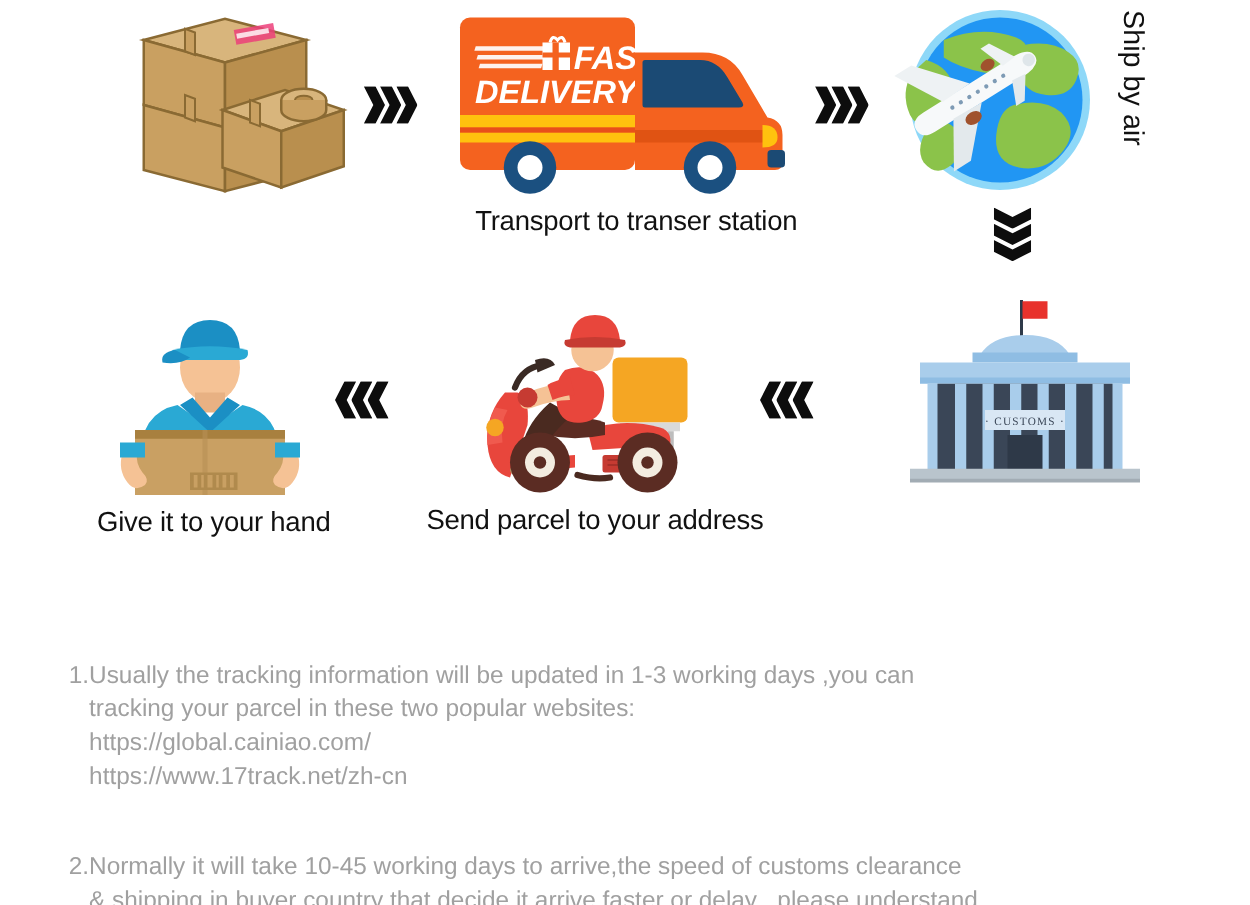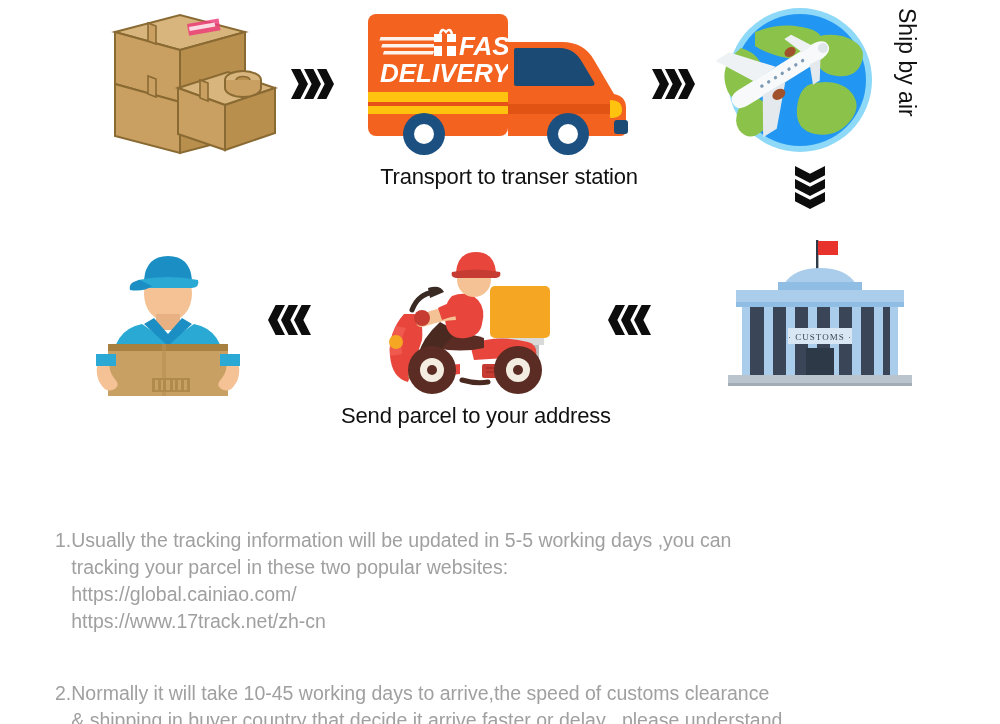--- a/index.html
+++ b/index.html
@@ -311,26 +311,27 @@
         <rect x="85" y="130" width="2" height="10"></rect>
         <rect x="90" y="130" width="3" height="10"></rect>
         <rect x="96" y="130" width="3" height="10"></rect>
       </g>
 
       <path d="M10,112 q-4,14 4,24 q6,8 14,2 q4,-4 -2,-10 q-6,-8 -4,-16 Z" fill="#f5c295"></path>
       <path d="M150,112 q4,14 -4,24 q-6,8 -14,2 q-4,-4 2,-10 q6,-8 4,-16 Z" fill="#f5c295"></path>
       <rect x="8" y="104" width="20" height="12" fill="#2aa9d4"></rect>
       <rect x="132" y="104" width="20" height="12" fill="#2aa9d4"></rect>
     </svg>
+    <div class="caption" style="left:-12px;top:155px;width:190px;">Give it to your hand</div>
   </div>
 
   <div class="notes" style="left:55px;top:500px;width:930px;">
     <div class="note-row" style="margin-bottom:18px;">
       <span class="note-num">1.</span>
-      <span class="note-body">Usually the tracking information will be updated in 5-5 working days ,you can
+      <span class="note-body">Usually the tracking information will be updated in 1-3 working days ,you can
 tracking your parcel in these two popular websites:
 https://global.cainiao.com/
 https://www.17track.net/zh-cn</span>
     </div>
     <div class="note-row">
       <span class="note-num">2.</span>
       <span class="note-body">Normally it will take 10-45 working days to arrive,the speed of customs clearance
 &amp; shipping in buyer country that decide it arrive faster or delay , please understand</span>
     </div>
   </div>

